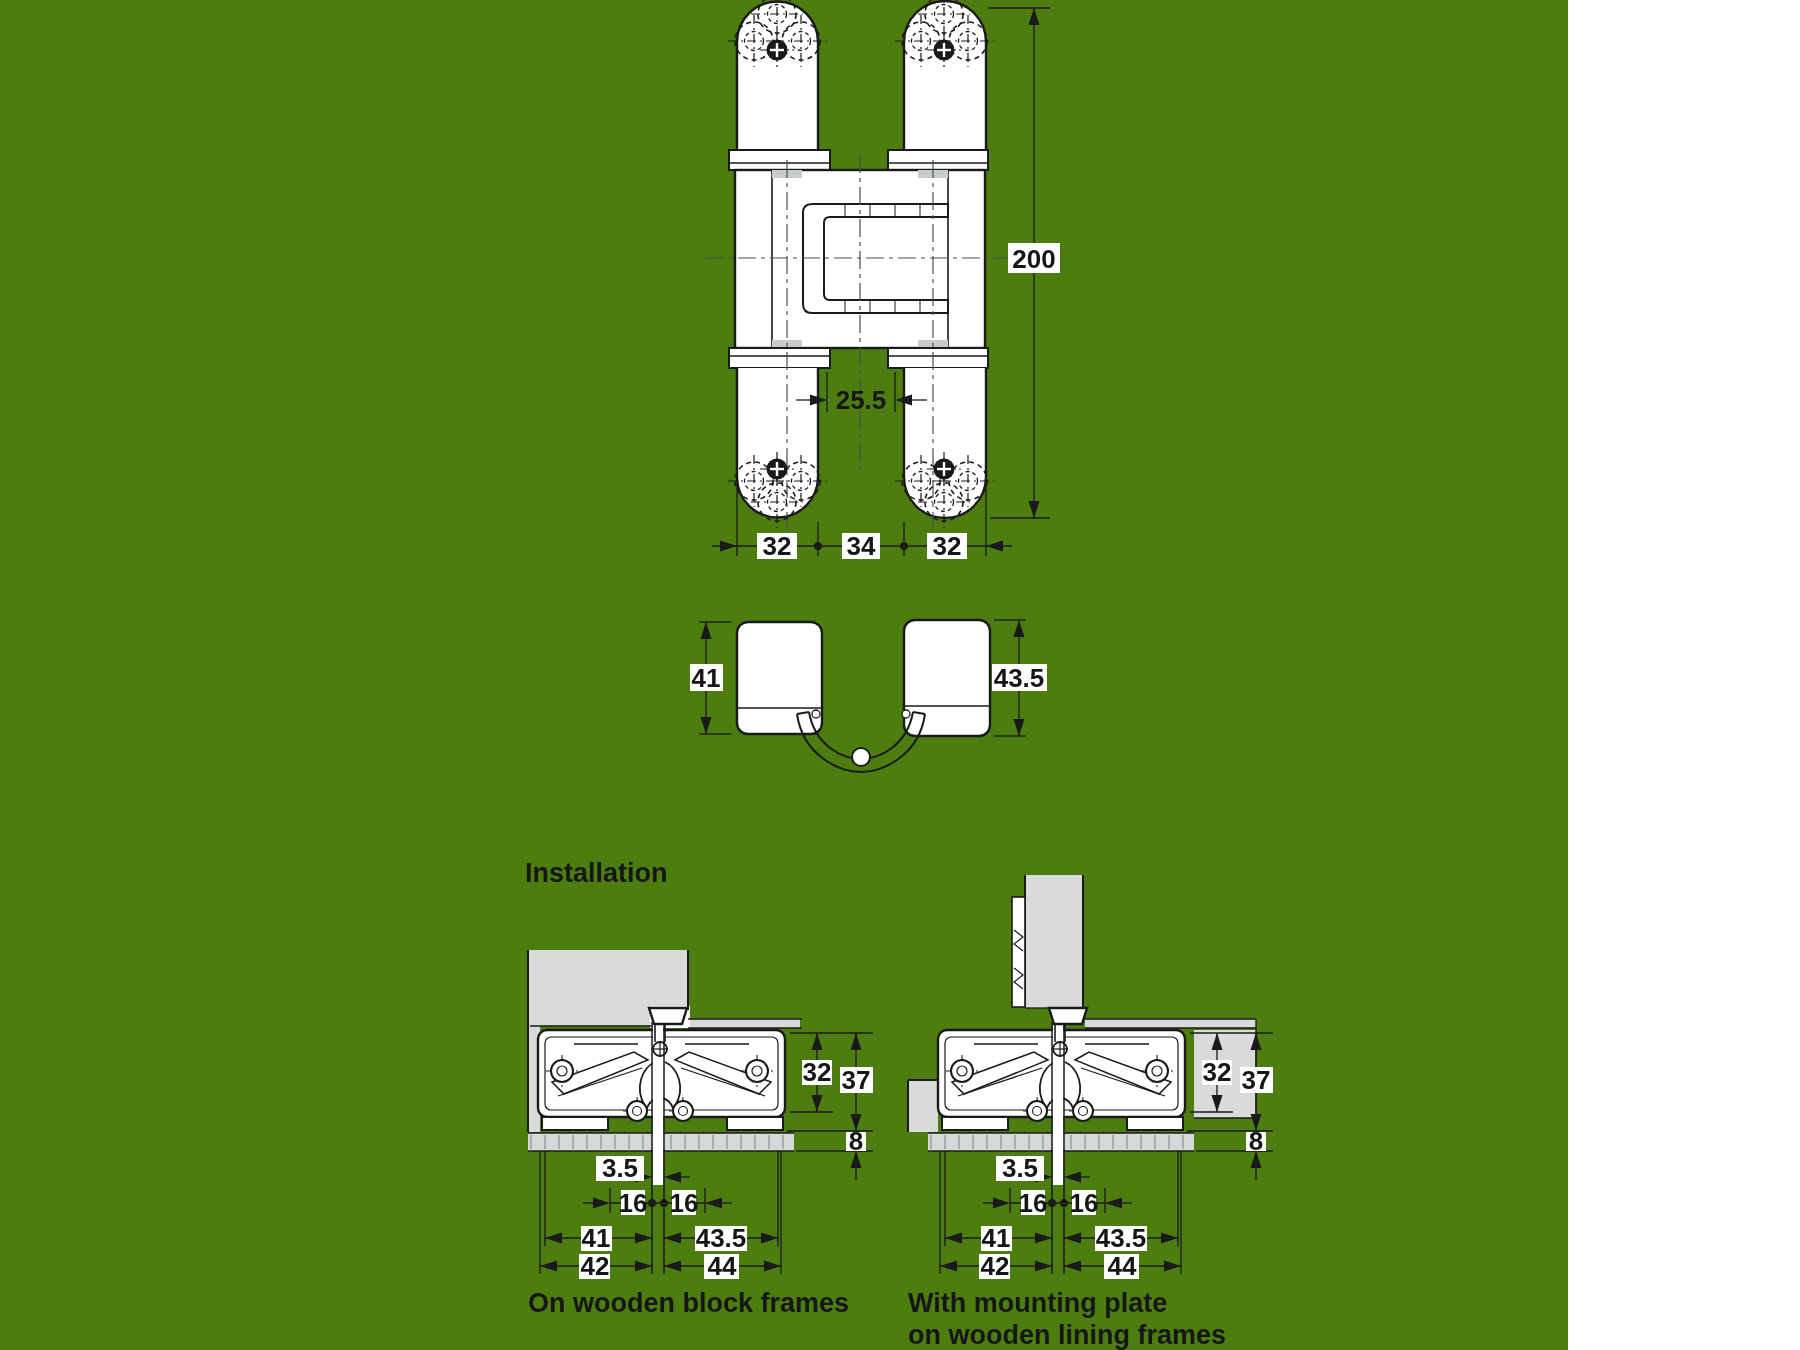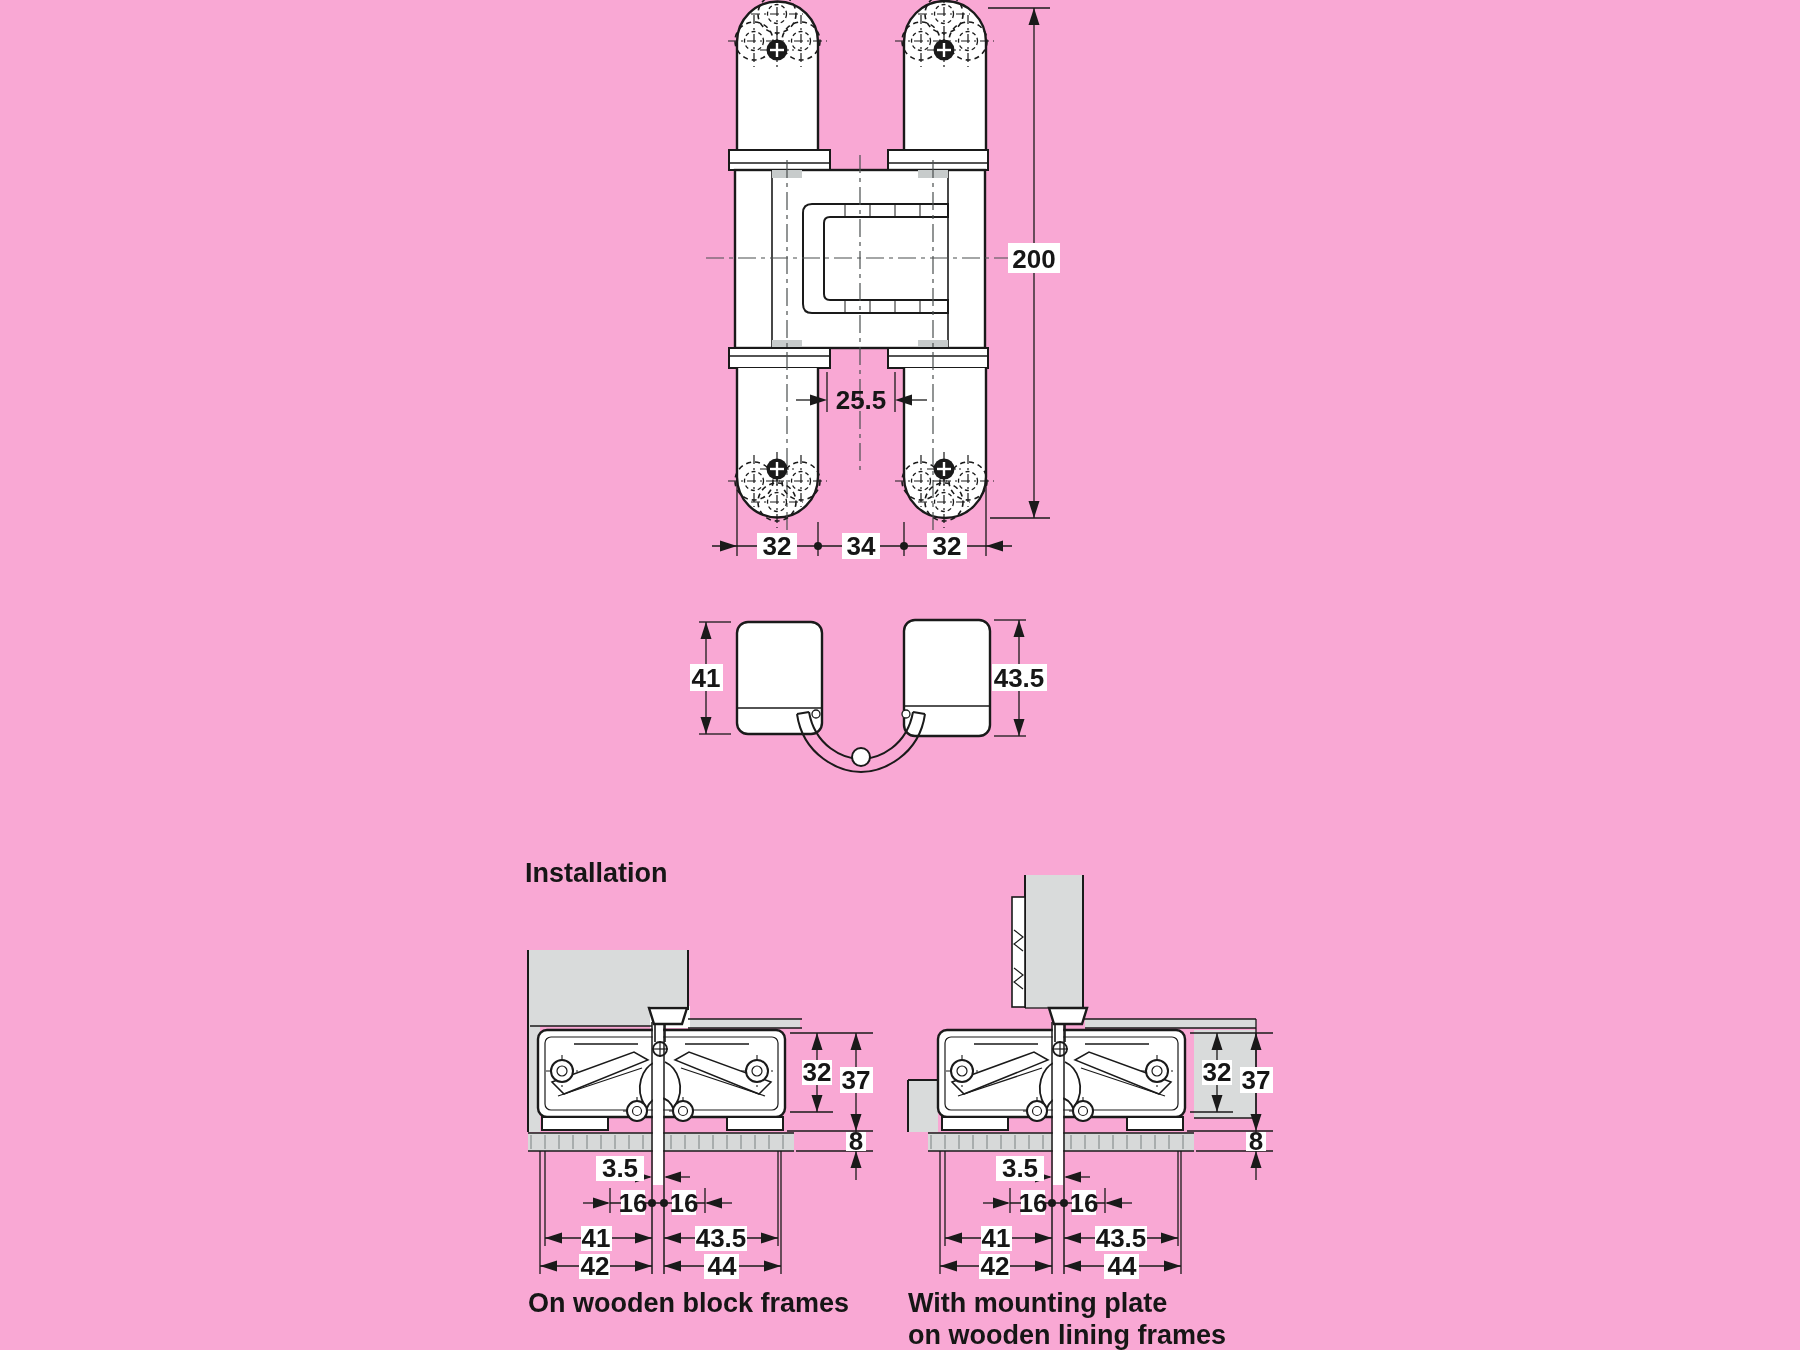--- a/index.html
+++ b/index.html
@@ -1,16 +1,16 @@
 <!DOCTYPE html>
 <html><head>
 <meta charset="utf-8">
 <style>
   html,body{margin:0;padding:0;background:#ffffff;}
-  .stage{position:relative;width:1800px;height:1350px;background:#f9a8d4;overflow:hidden;}
+  .stage{position:relative;width:1568px;height:1350px;background:#4d7c0f;overflow:hidden;}
   svg{display:block;}
   .ln{stroke:#1a1a1a;fill:none;stroke-linecap:butt;}
   .w24{stroke-width:2.4;} .w20{stroke-width:2;} .w16{stroke-width:1.6;} .w13{stroke-width:1.3;} .w12{stroke-width:1.2;}
   .fillw{fill:#ffffff;}
   .gray{fill:#d9dbdb;stroke:none;}
   .graynotch{fill:#c7cbcb;stroke:none;}
   .cl{stroke:#4a4f4f;stroke-width:1.2;fill:none;stroke-dasharray:18 5 4 5;}
   .dash{stroke-dasharray:5 4;}
   .arr{fill:#1a1a1a;stroke:none;}
   .dot{fill:#1a1a1a;stroke:none;}

